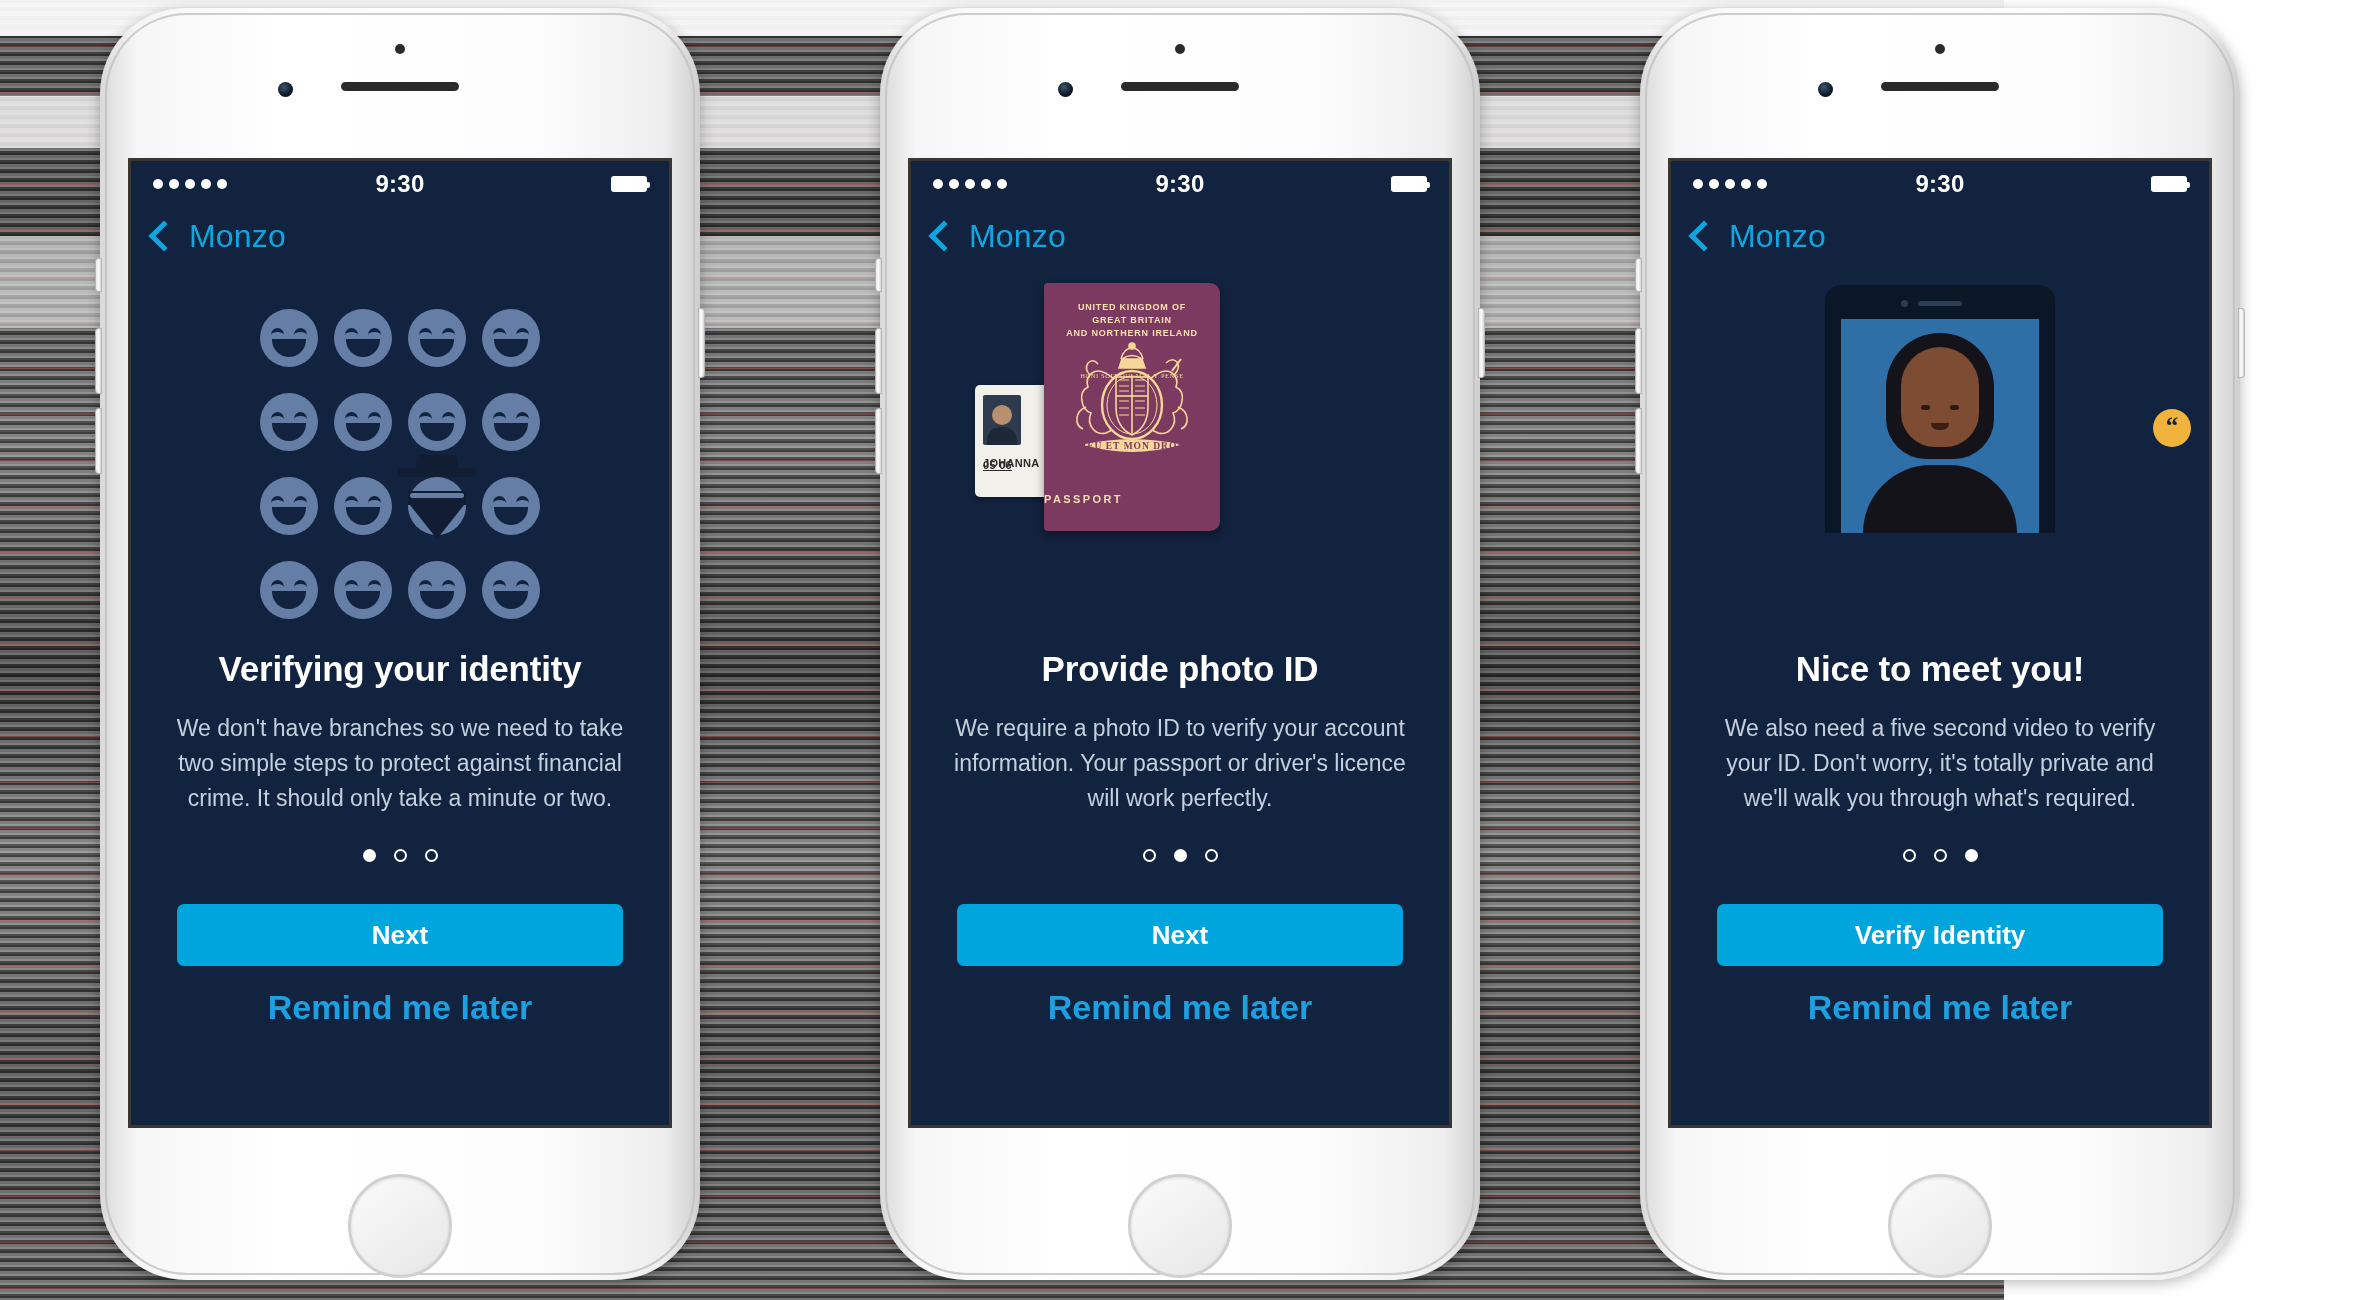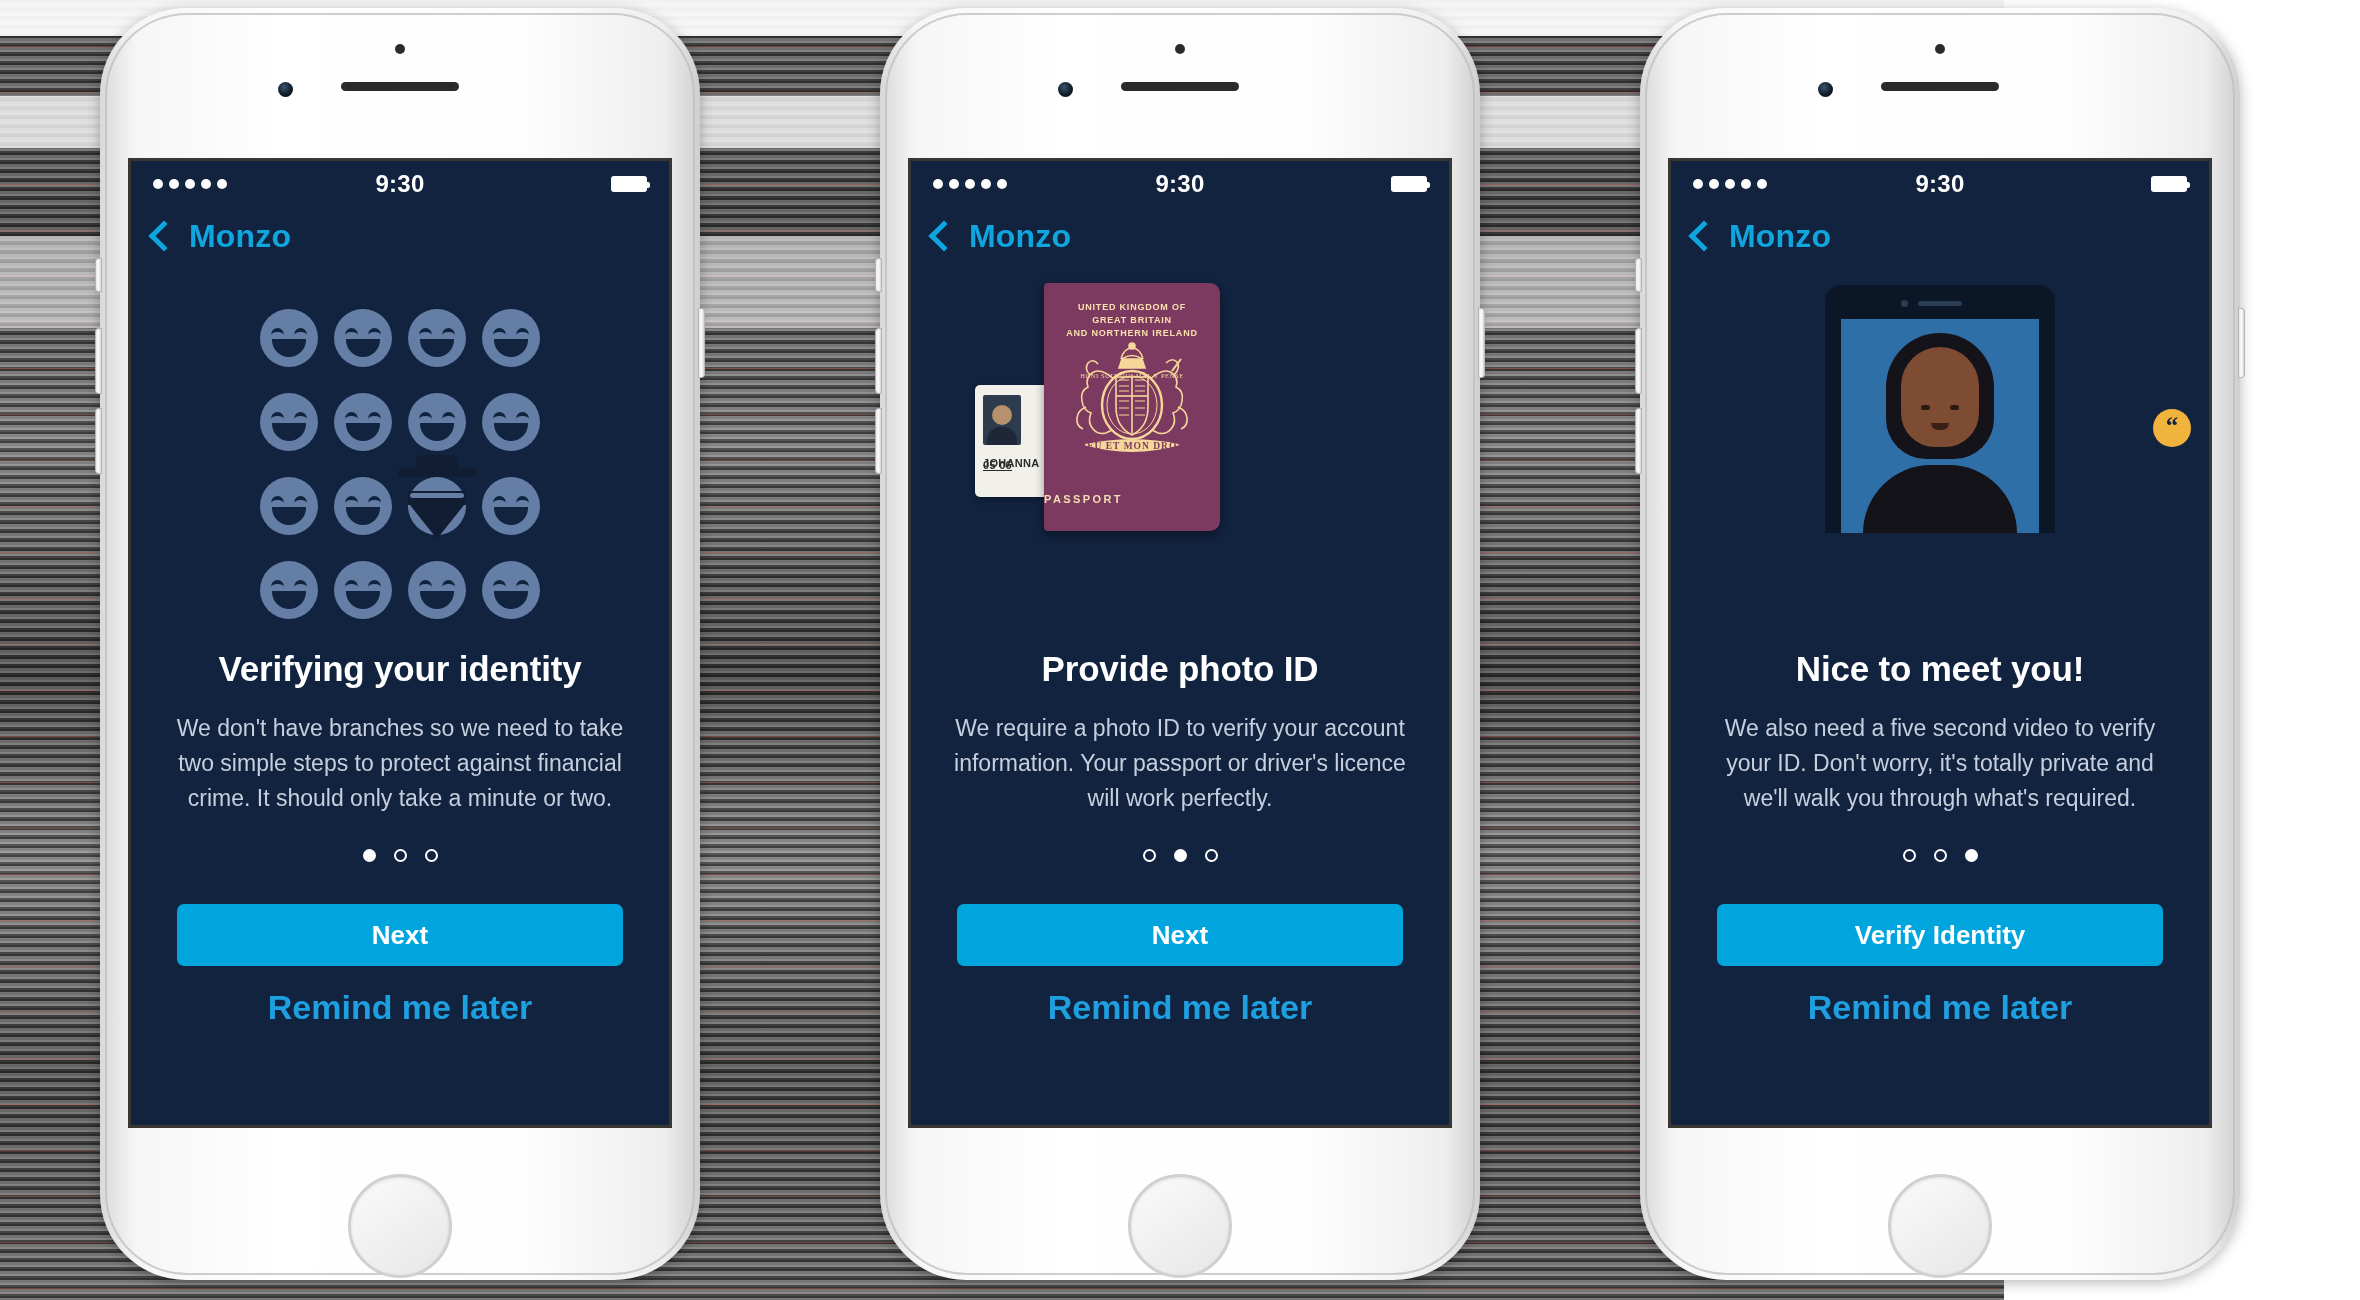--- a/index.html
+++ b/index.html
@@ -144,21 +144,21 @@
     width: 22px; height: 22px;
     border-left: 5px solid #0fa6e0;
     border-bottom: 5px solid #0fa6e0;
     transform: rotate(45deg);
     margin-right: 14px;
     margin-left: 4px;
   }
   .back-label {
     color: #0fa6e0;
     font-size: 32px;
-    font-weight: 700;
+    font-weight: 400;
     letter-spacing: .2px;
   }
 
   .illo {
     height: 382px;
     position: relative;
   }
   .content {
     padding: 0 26px;
     text-align: center;

